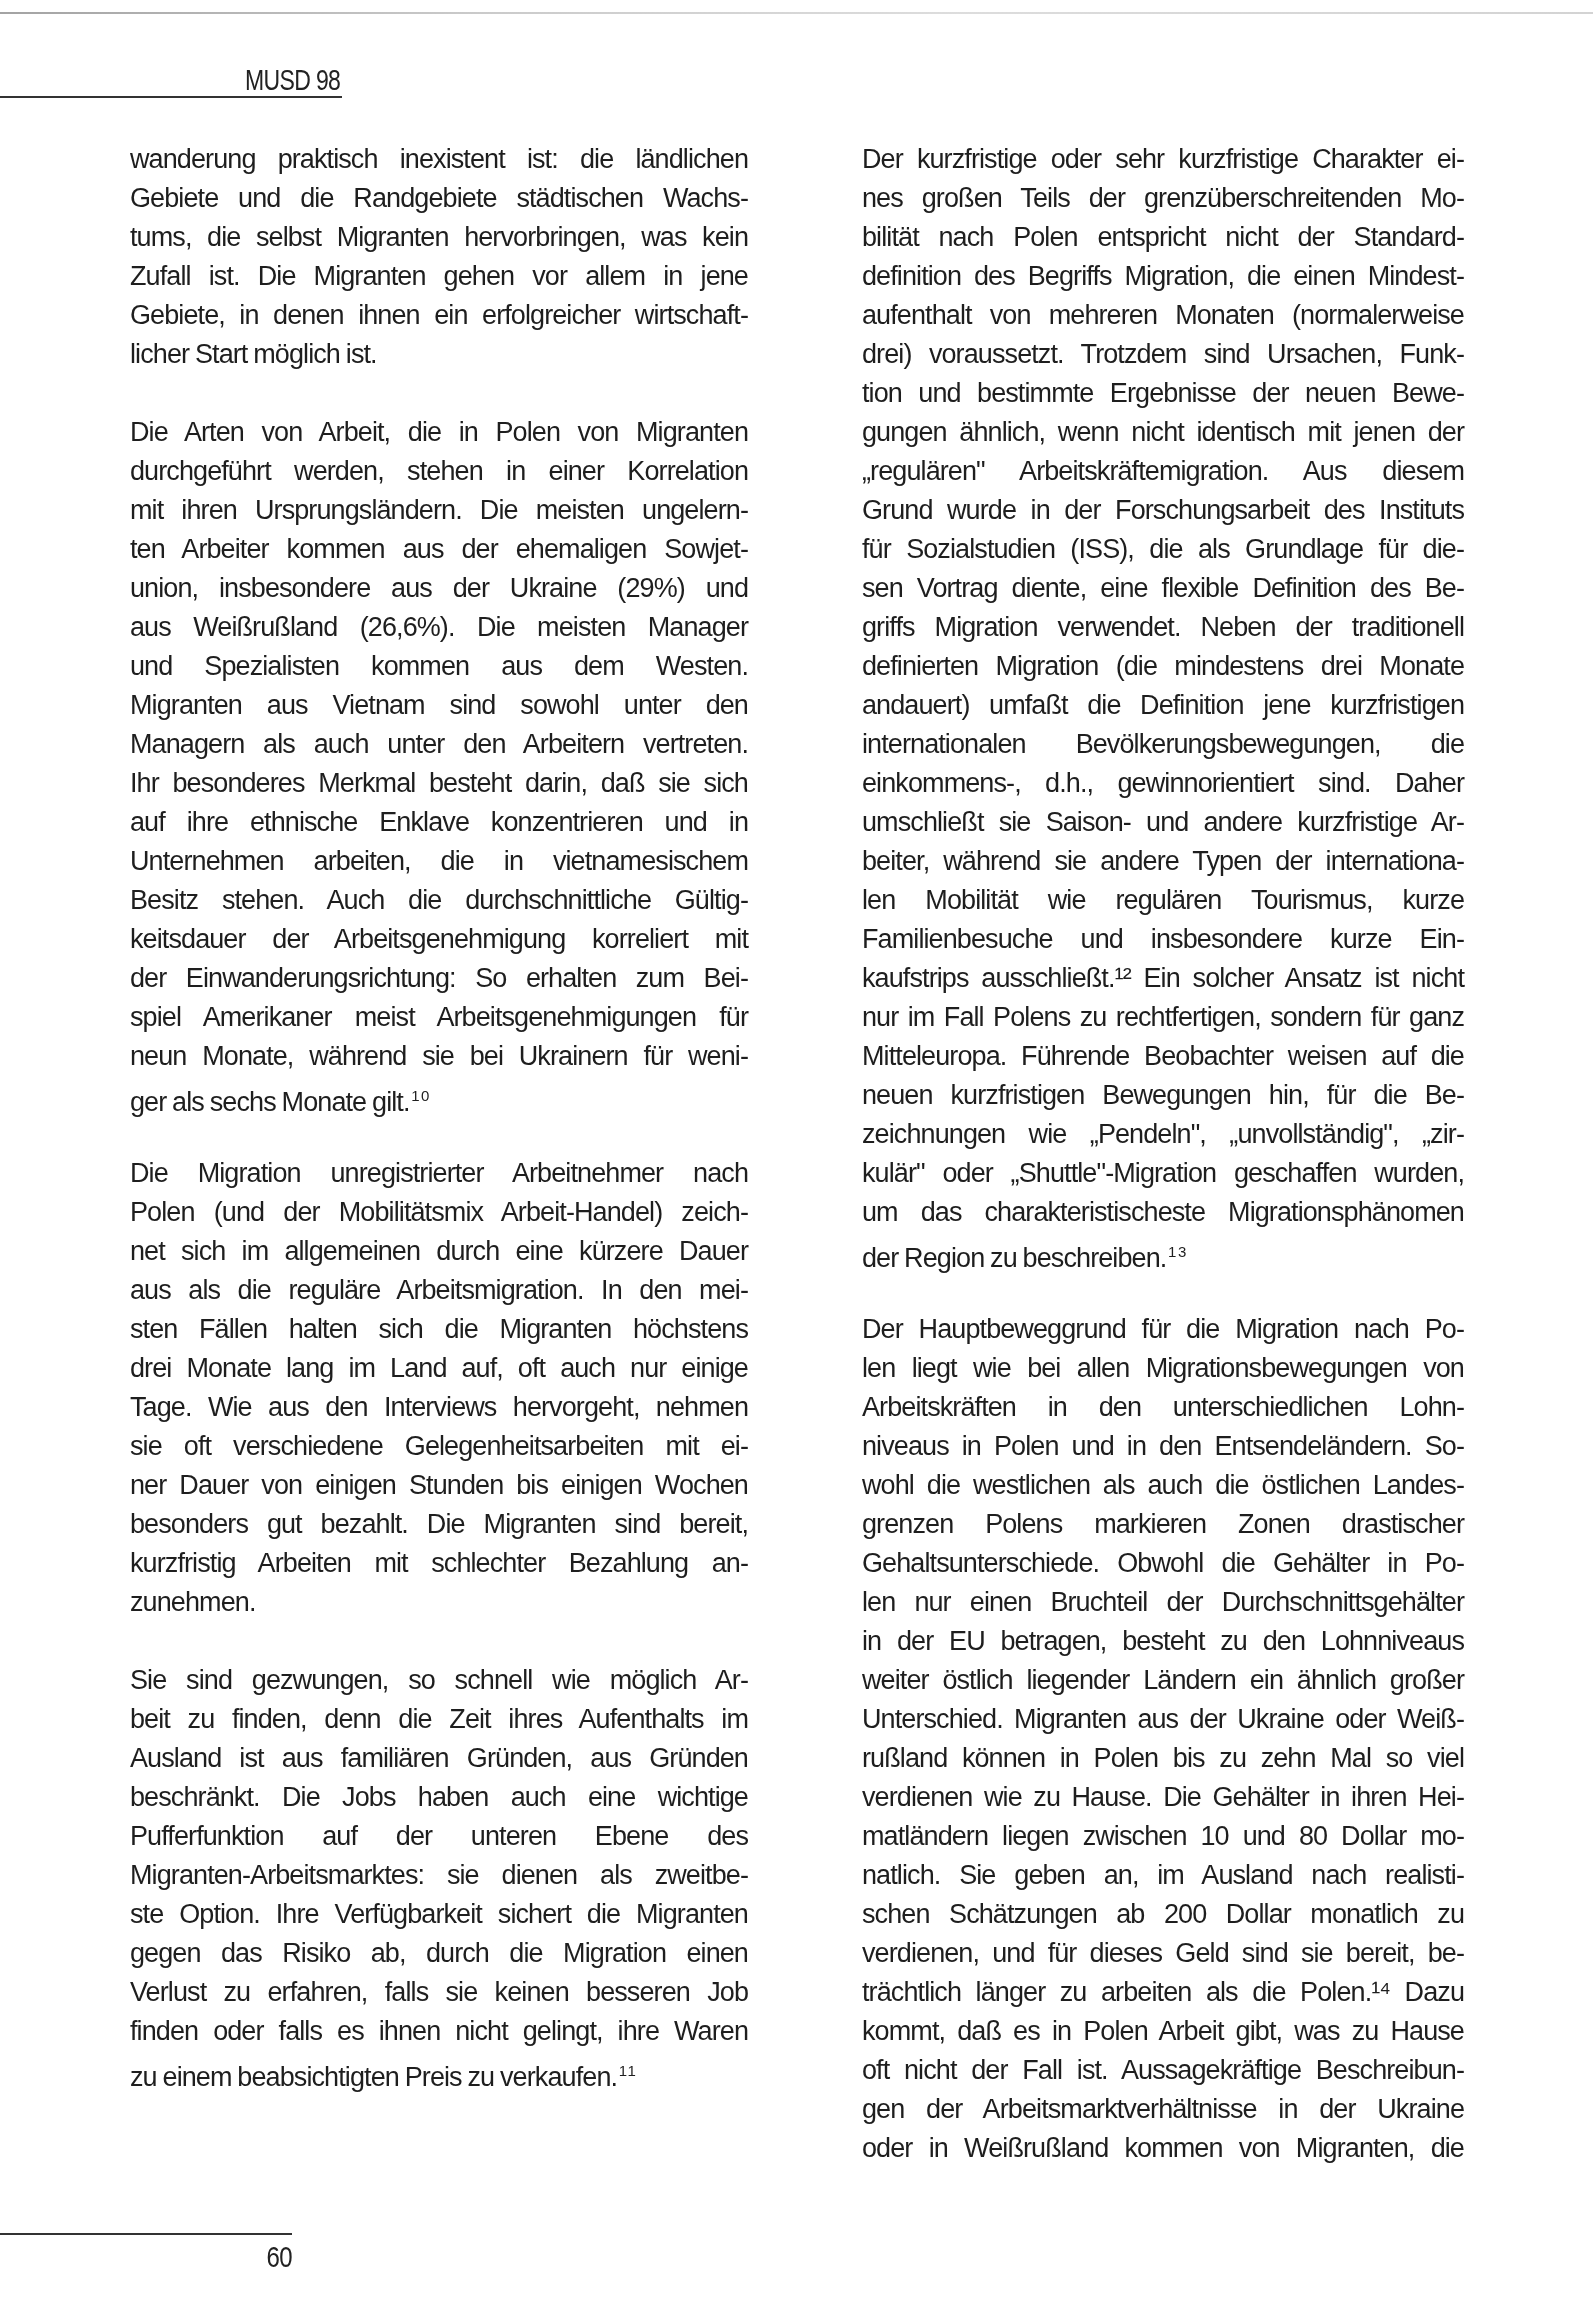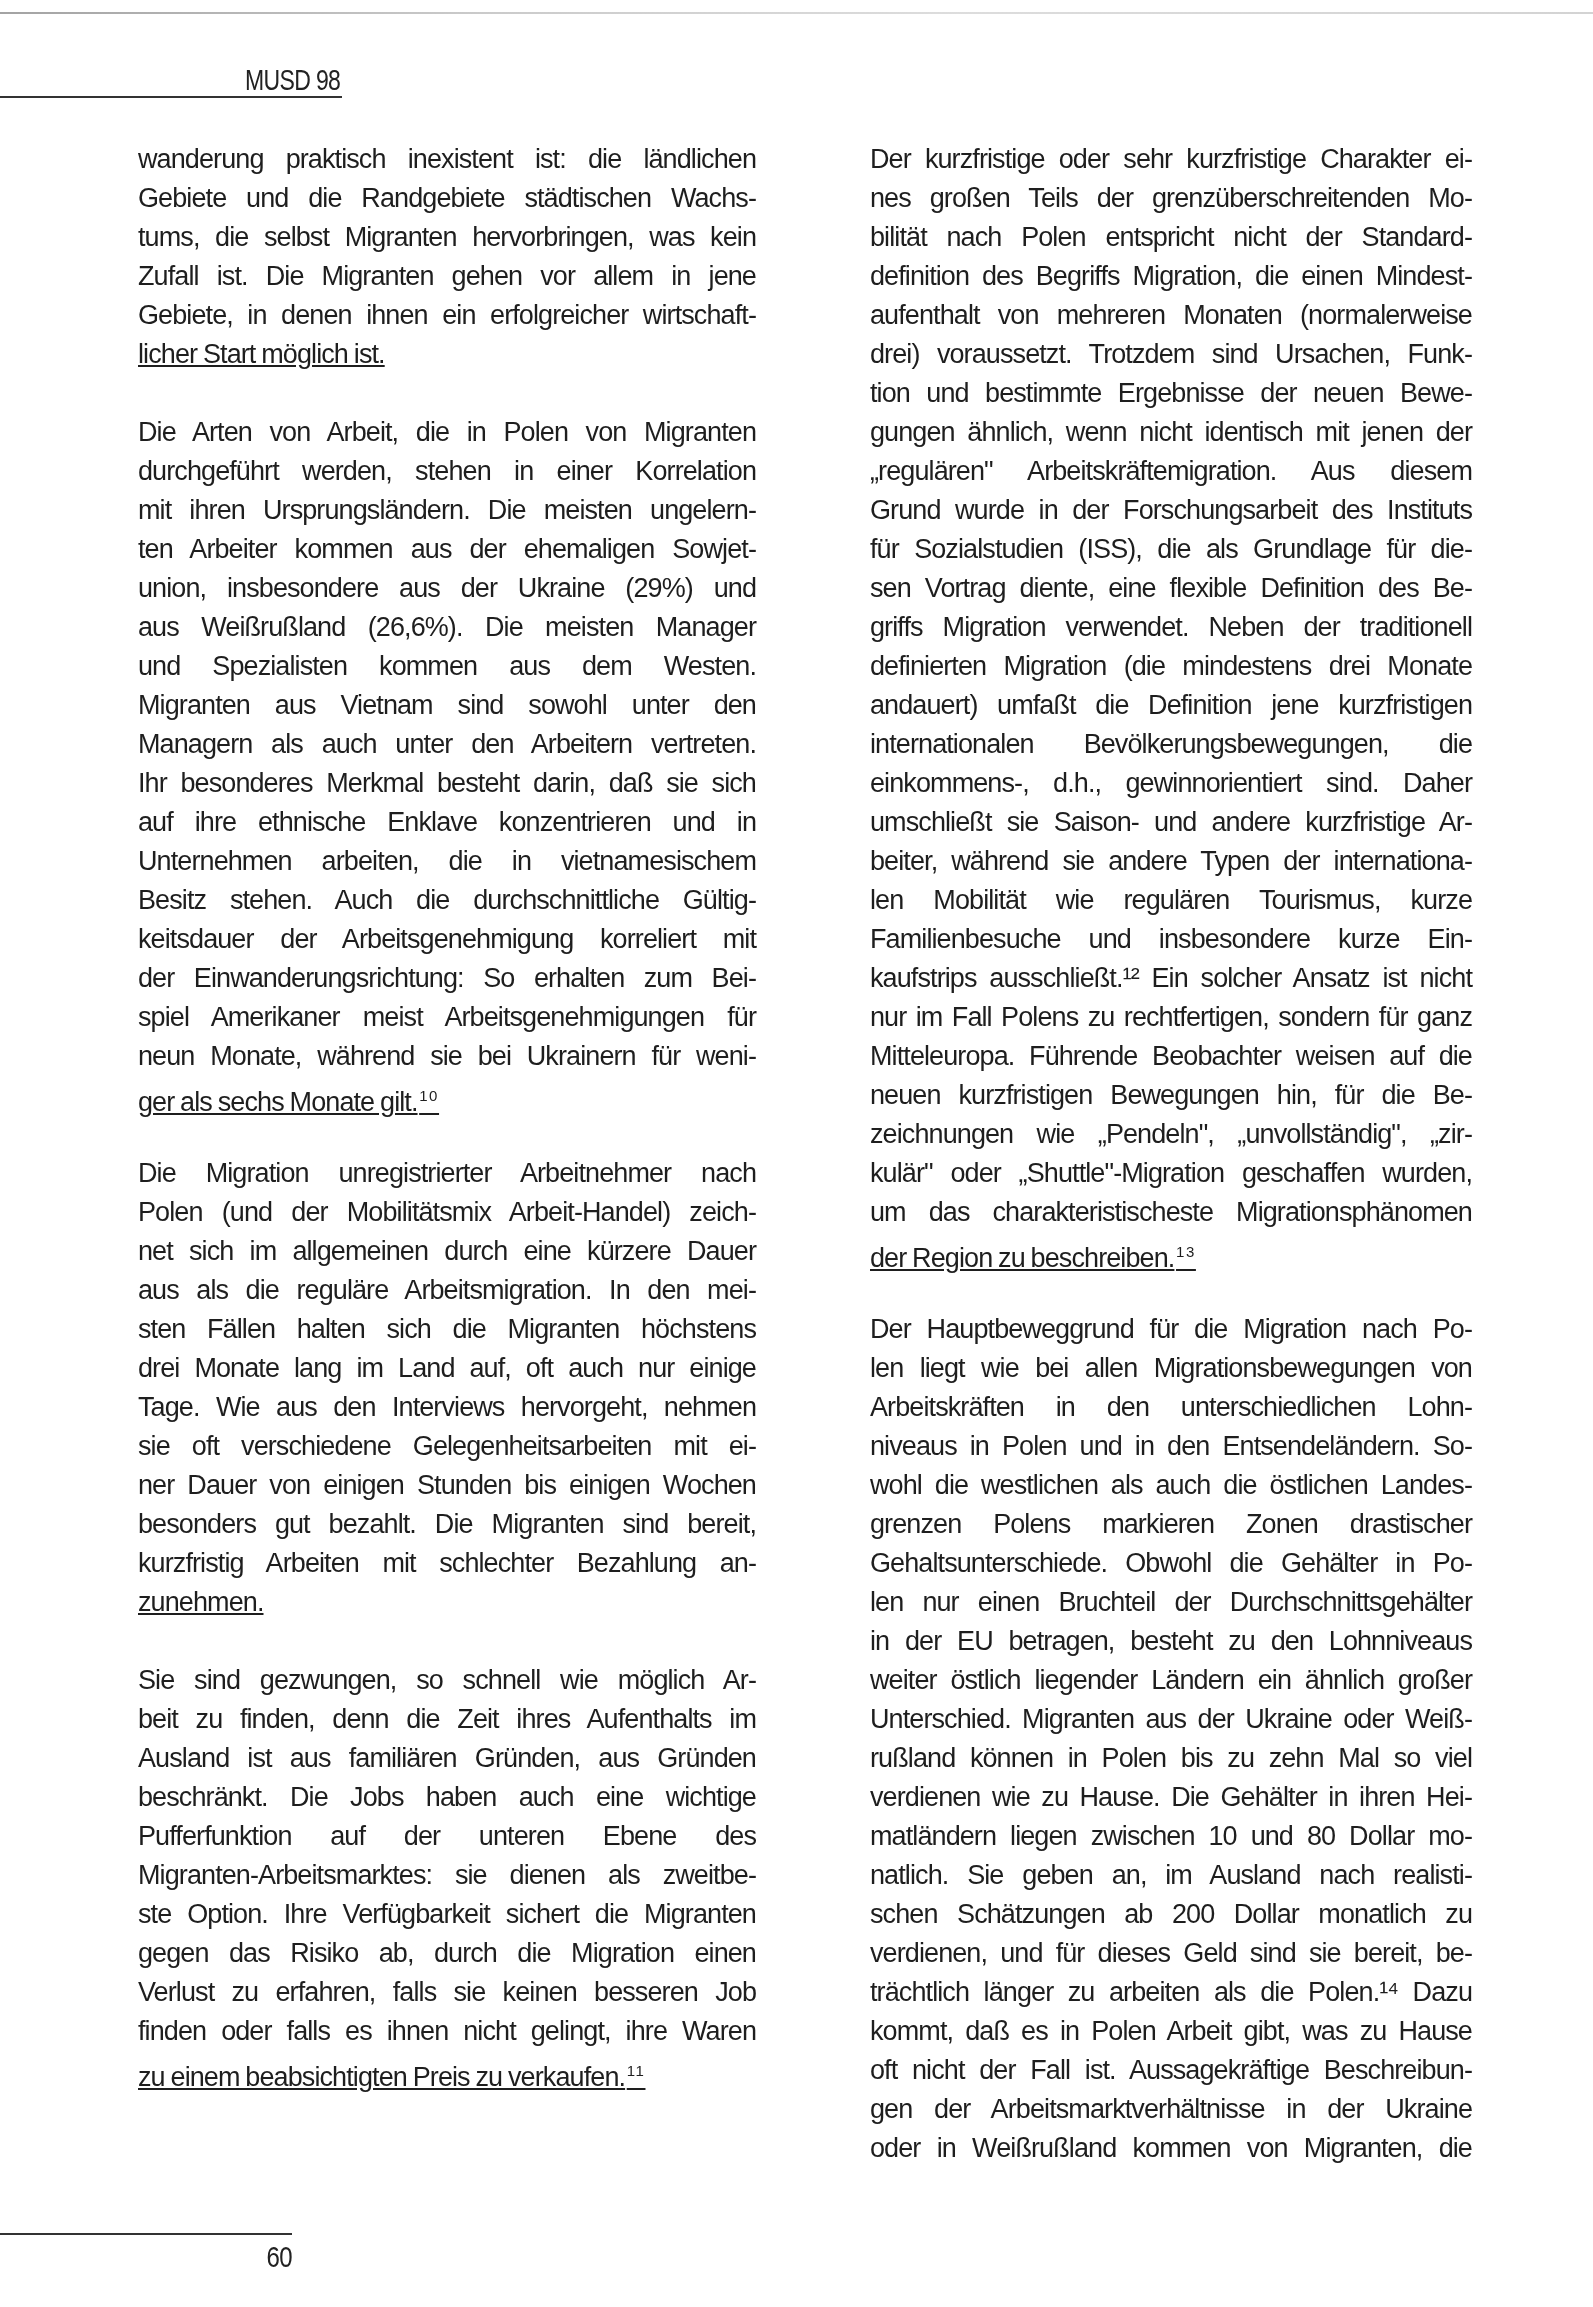--- a/index.html
+++ b/index.html
@@ -4,26 +4,26 @@
 <style>
   html, body { margin: 0; padding: 0; background: #ffffff; }
   body { width: 1593px; height: 2307px; position: relative; overflow: hidden;
          font-family: "Liberation Sans", sans-serif; color: #1e1e1e; }
   .scan-line { position: absolute; left: 0; top: 12px; width: 1593px; height: 1.6px;
                background: linear-gradient(90deg, #8c8c8c 0%, #bdbdbd 30%, #d4d4d4 60%, #c8c8c8 100%); opacity: .8; }
   .running-head { position: absolute; left: 0; top: 57px; width: 301px; height: 41px; padding-left: 41px; }
   .running-head .title { position: absolute; right: 1.6px; top: 6.4px; font-size: 29.5px; letter-spacing: -0.8px;
                          transform: scaleX(0.78); transform-origin: right center; color: #222; white-space: nowrap; }
   .running-head .rule { position: absolute; left: 0; right: 0; bottom: 0; height: 1.6px; background: #333; }
-  .column { position: absolute; top: 140px; margin-left: 8px; }
+  .column { position: absolute; top: 140px; }
   .col-left { left: 130px; width: 618px; }
   .col-right { left: 862px; width: 602px; }
   .line { height: 39px; line-height: 39px; font-size: 27px; white-space: nowrap; overflow: visible;
           text-align: justify; text-align-last: justify; letter-spacing: -0.9px; word-spacing: -0.8px; }
-  .line.last { text-align-last: left; text-decoration: underline; }
+  .line.last { text-align-last: left; }
   .line.blank { height: 39px; }
   .fn { font-size: 15px; vertical-align: 10.4px; letter-spacing: 1.6px; margin-left: 1.6px; }
   .footer-rule { position: absolute; left: 0; top: 2233px; width: 292px; height: 1.6px; background: #333; }
   .page-number { position: absolute; left: 247px; top: 2240px; width: 45px; text-align: right;
                  font-size: 30px; letter-spacing: -0.8px; transform: scaleX(0.8); transform-origin: right center; color: #222; }
 </style>
 </head>
 <body>
 
 <div class="scan-line"></div>

